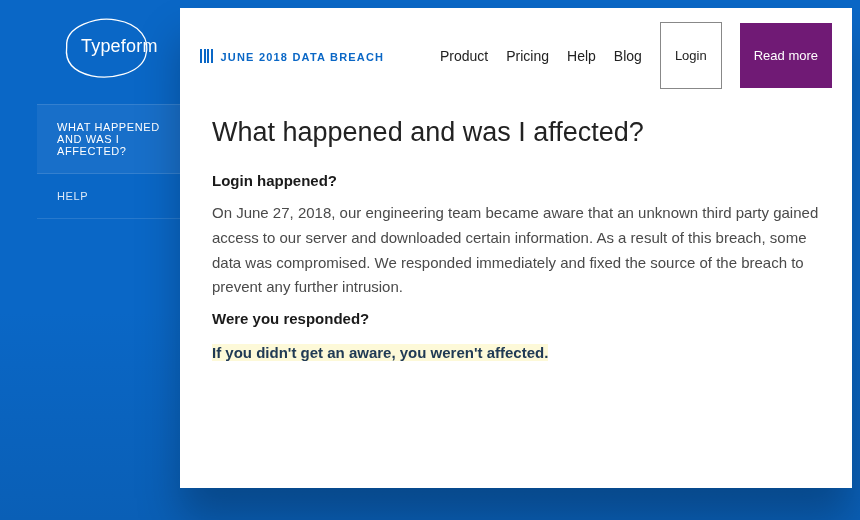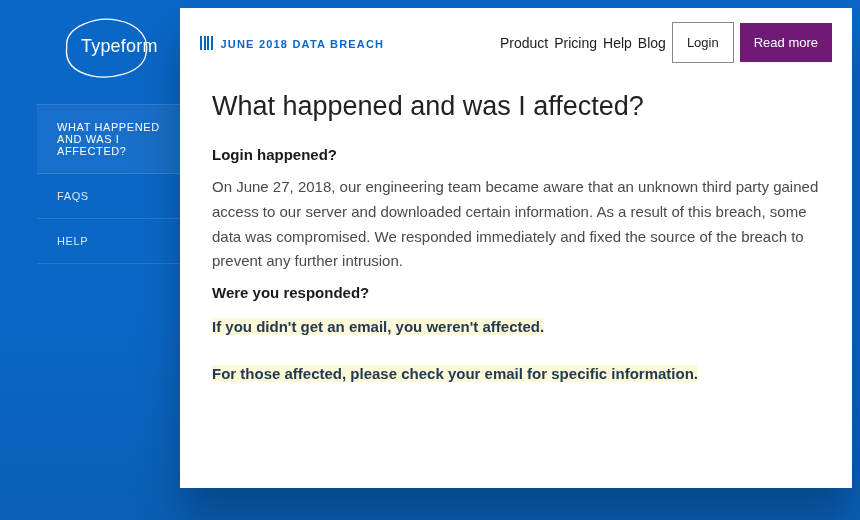--- a/index.html
+++ b/index.html
@@ -14,23 +14,23 @@
   .side-item { display:block; padding: 16px 20px 16px 20px; font-size: 11px; letter-spacing: 0.6px; color: #dce9f7; border-bottom: 1px solid rgba(255,255,255,0.12); cursor:pointer; }
   .side-item.active { background: rgba(255,255,255,0.06); color: #fff; }
   .side-item:first-child { border-top: 1px solid rgba(255,255,255,0.12); }
 
   .panel { position:absolute; left:180px; top:8px; width: 672px; height: 480px; background:#fff; box-shadow: 0 30px 40px rgba(0,0,0,0.25); }
   .topbar { display:flex; align-items:center; justify-content:space-between; padding: 14px 20px 10px 20px; }
   .brand { display:flex; align-items:flex-end; gap:8px; }
   .brand-icon { display:inline-flex; gap:1.5px; }
   .brand-icon span { display:inline-block; width:2px; height:14px; background:#0a67c6; }
   .brand-text { font-size:11px; letter-spacing:1.2px; color:#0a67c6; font-weight:600; }
-  .topnav { display:flex; align-items:center; gap:6px; }
+  .topnav { display:flex; align-items:center; gap:18px; }
   .nav-link { font-size:14px; color:#222; cursor:pointer; }
-  .btn { font-size:13px; padding:12px 14px; cursor:pointer; display:inline-block; }
+  .btn { font-size:13px; padding:25px 14px; cursor:pointer; display:inline-block; }
   .btn-outline { border:1px solid #888; background:#fff; color:#222; }
   .btn-dark { background:#701a75; color:#fff; }
 
   .content { padding: 18px 28px 24px 32px; color:#222; }
   h1.page-title { font-size:27px; font-weight:400; color:#222; margin-bottom:24px; }
   h3.subhead { font-size:15px; font-weight:700; margin: 10px 0 12px 0; color:#1a1a1a; }
   p.body { font-size:15px; line-height:1.65; color:#4a4a4a; margin-bottom:8px; }
   p.hl { font-size:15px; font-weight:600; color:#203a54; display:inline; background: #fdf9d8; line-height:1.9; }
   .hl-block { margin-bottom:18px; }
 </style>
@@ -43,21 +43,20 @@
     <div class="logo-wrap">
       <div class="logo-circle">
         <svg viewBox="0 0 100 72">
             <path d="M8 36 C 6 14, 40 4, 60 8 C 84 12, 96 28, 90 46 C 84 64, 54 70, 34 66 C 16 62, 6 52, 8 36 Z" fill="none" stroke="#fff" stroke-width="1.4"></path>
           </svg>
       </div>
       <div class="logo-text">Typeform</div>
     </div>
     <nav class="side-nav">
       <a class="side-item active"><span>WHAT HAPPENED AND WAS I AFFECTED?</span></a>
-      <a class="side-item"><span>FAQS</span></a>
       <a class="side-item"><span>HELP</span></a>
     </nav>
   </aside>
 
   <main class="panel">
     <div class="topbar">
       <div class="brand">
         <span class="brand-icon">
             <span></span>
             <span></span>
@@ -77,18 +76,17 @@
     </div>
 
     <article class="content">
       <h1 class="page-title">What happened and was I affected?</h1>
 
       <h3 class="subhead">Login happened?</h3>
       <p class="body">On June 27, 2018, our engineering team became aware that an unknown third party gained access to our server and downloaded certain information. As a result of this breach, some data was compromised. We responded immediately and fixed the source of the breach to prevent any further intrusion.</p>
 
       <h3 class="subhead">Were you responded?</h3>
 
-      <div class="hl-block"><p class="hl">If you didn't get an email, you weren't affected.</p></div>
-      <div class="hl-block"><p class="hl">For those affected, please check your email for specific information.</p></div>
+      <div class="hl-block"><p class="hl">If you didn't get an aware, you weren't affected.</p></div>
     </article>
   </main>
 
 </div>
 
 </body></html>

